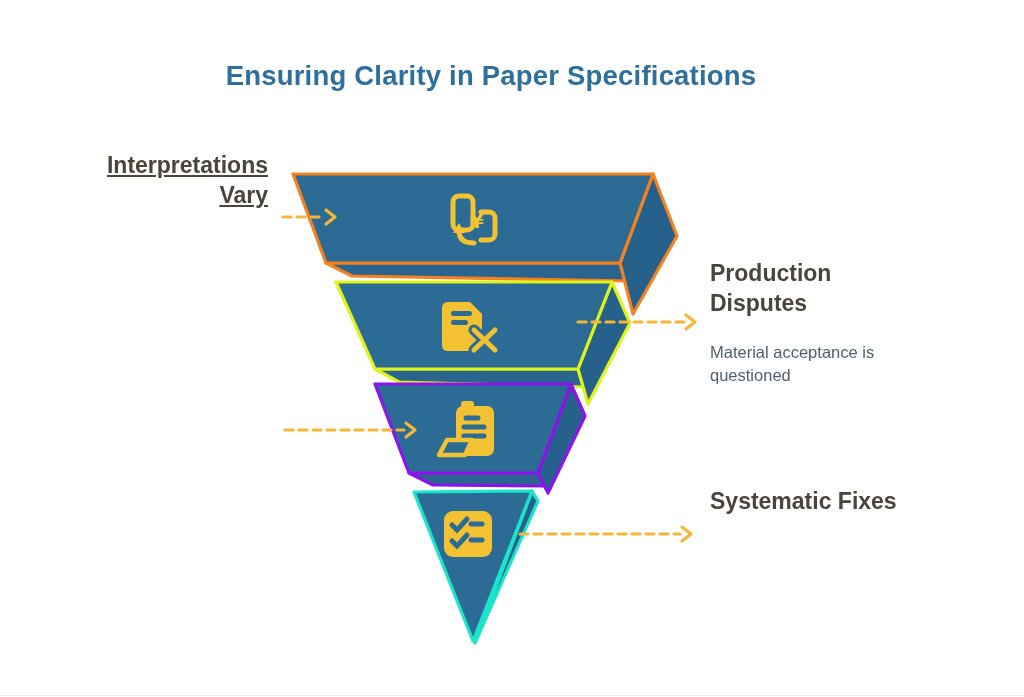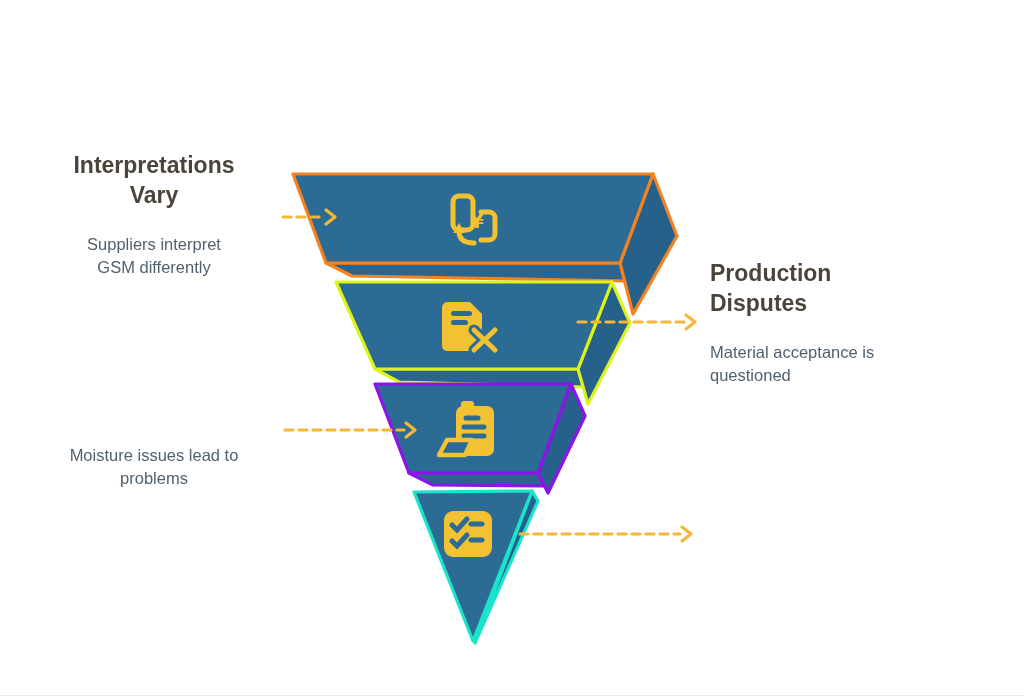--- a/index.html
+++ b/index.html
@@ -12,21 +12,21 @@
     font-size:27.5px;font-weight:bold;color:#2d6f9e;letter-spacing:.2px;
   }
   .callout-heading{
     position:absolute;font-size:23px;font-weight:bold;line-height:30px;
     color:#4b443a;white-space:pre-line;
   }
   .callout-desc{
     position:absolute;font-size:16.5px;line-height:23px;
     color:#51616f;white-space:pre-line;
   }
-  .align-right{text-align:center;}
+  .align-right{text-align:right;text-decoration:underline;}
   .h0{left:40px;top:150px;width:228px;}
   .d0{left:40px;top:233px;width:228px;}
   .h1{left:710px;top:258px;width:280px;}
   .d1{left:710px;top:341px;width:280px;}
   .h2{left:40px;top:362px;width:228px;}
   .d2{left:40px;top:444px;width:228px;}
   .h3{left:710px;top:486px;width:300px;}
   .d3{left:710px;top:536px;width:300px;}
   .funnel-svg{position:absolute;left:0;top:0;width:1024px;height:697px;}
   .face{fill:#2b6b94;}
@@ -39,34 +39,32 @@
   .blue-casing{stroke:#2b6b94;stroke-width:11;stroke-linecap:round;fill:none;}
   .arrow-dash{stroke:#f6b63a;stroke-width:3.2;stroke-linecap:round;stroke-dasharray:8 6;fill:none;}
   .arrow-head{stroke:#f6b63a;stroke-width:3.2;stroke-linecap:round;stroke-linejoin:round;fill:none;}
   .bottom-rule{position:absolute;left:0;right:0;bottom:1px;height:1px;background:#ececec;}
 </style>
 </head>
 <body>
 
 <div class="canvas">
 
+  <div class="page-title">Ensuring Clarity in Paper Specifications</div>
 
   <div class="callout-heading align-right h0">Interpretations
 Vary</div>
-  <div class="callout-desc align-right d0">Suppliers interpret
-GSM differently</div>
 
   <div class="callout-heading h1">Production
 Disputes</div>
   <div class="callout-desc d1">Material acceptance is
 questioned</div>
 
-  <div class="callout-desc align-right d2">Moisture issues lead to
-problems</div>
 
+  <div class="callout-heading h3">Systematic Fixes</div>
 
   <svg class="funnel-svg" viewBox="0 0 1024 697">
 
     <g>
       <polygon class="strip seg" points="326,263 620,263 630,281 352,276" stroke="#f5821f"></polygon>
       <polygon class="sideface seg" points="653,174 677,236 633,314 620,263" stroke="#f5821f"></polygon>
       <polygon class="face seg" points="293,174 653,174 620,263 326,263" stroke="#f5821f"></polygon>
       <g>
         <rect class="ic-stroke" x="453" y="196" width="20" height="34" rx="6"></rect>
         <path class="ic-stroke" d="M481,212 h8 a6,6 0 0 1 6,6 v16 a6,6 0 0 1 -6,6 h-8"></path>

